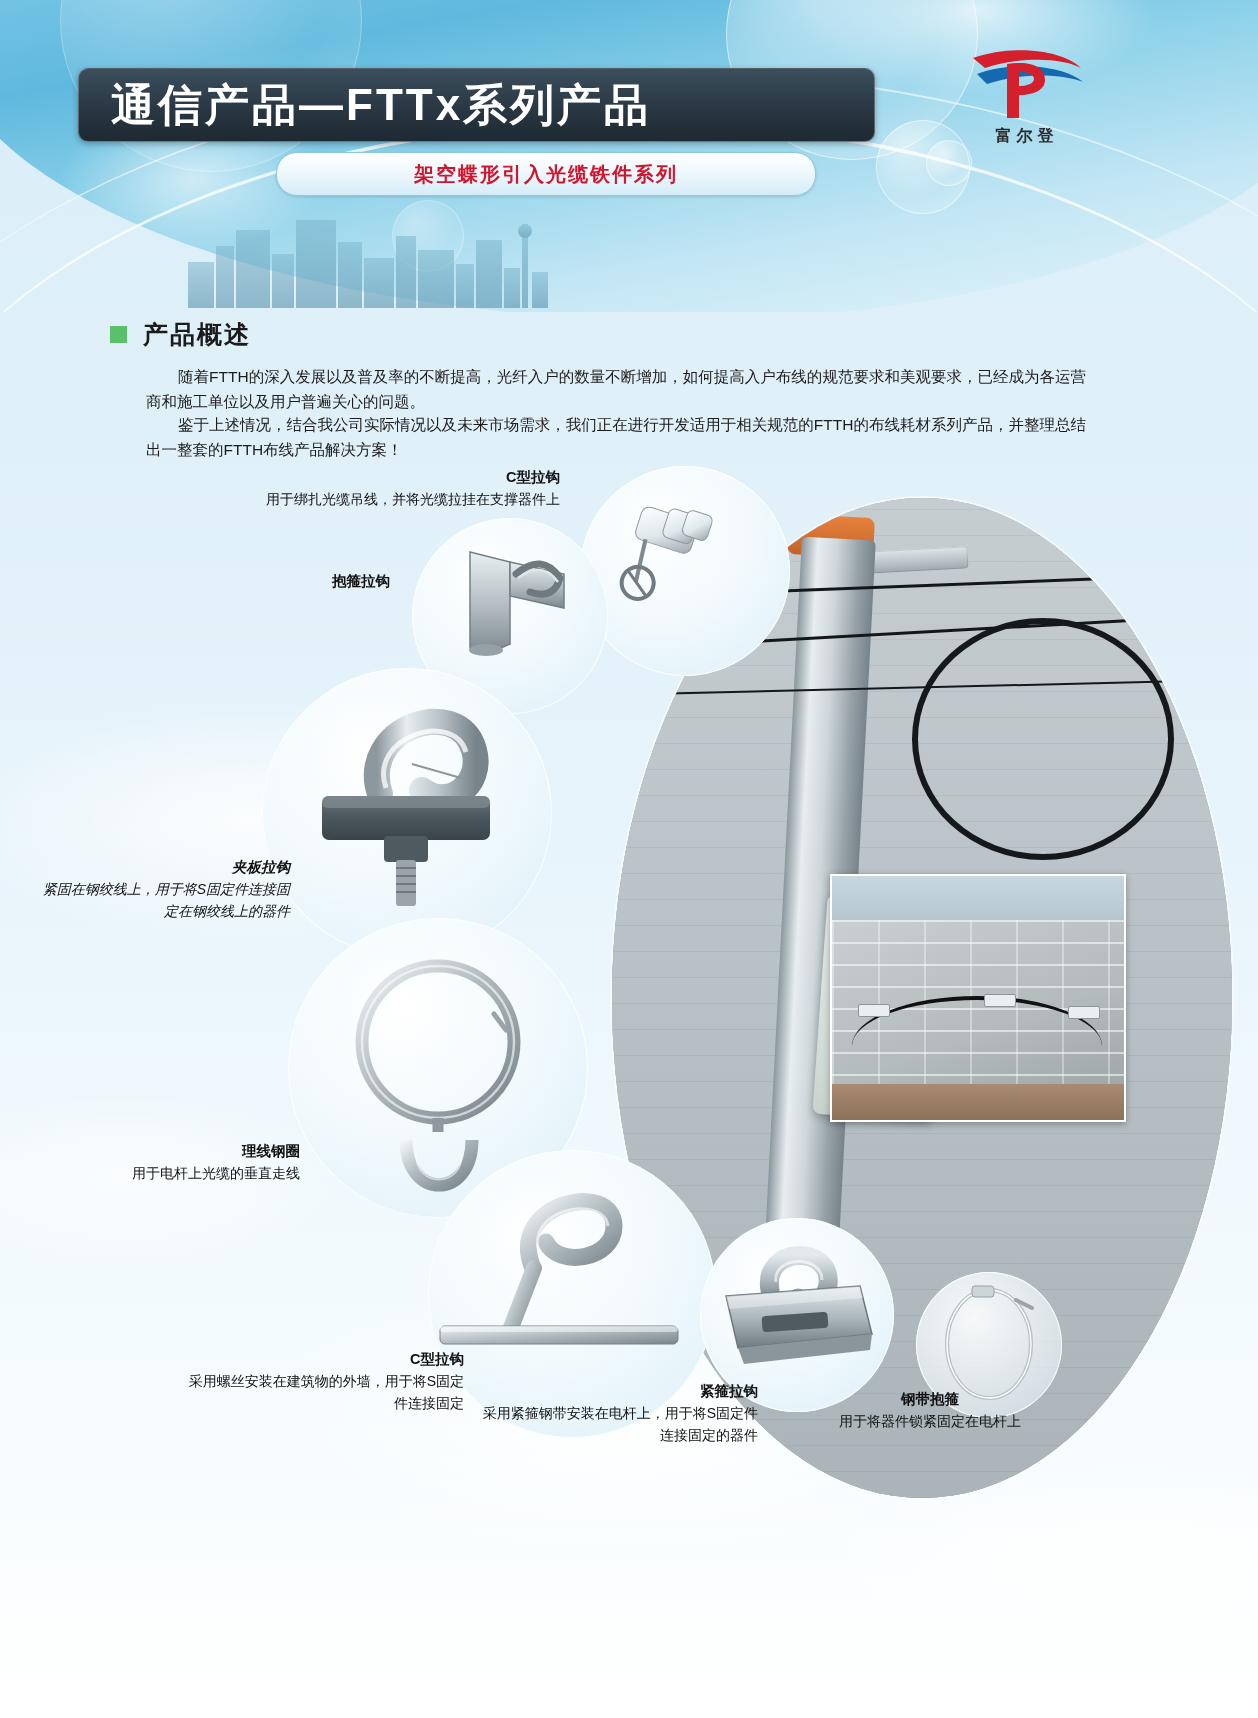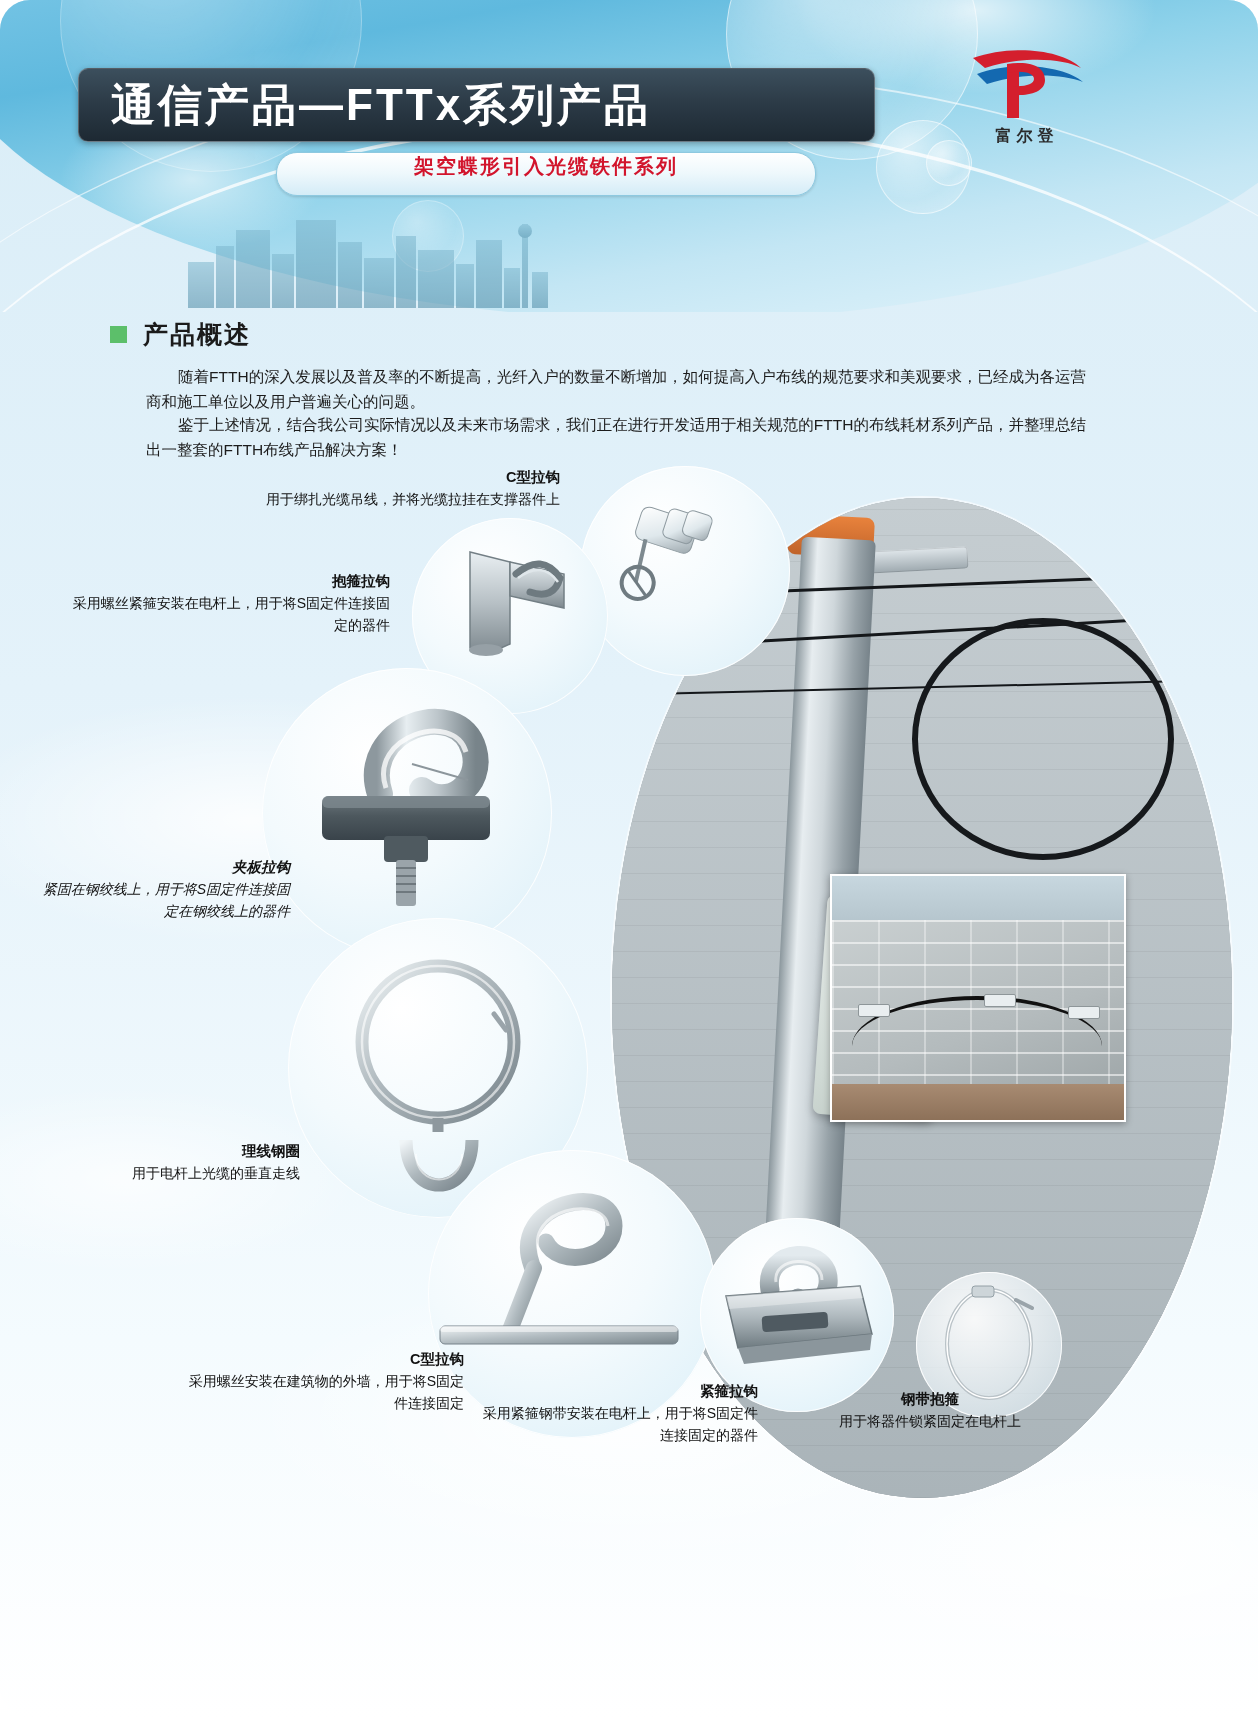--- a/index.html
+++ b/index.html
@@ -9,21 +9,20 @@
   }
   body {
     font-family: "Liberation Sans", "DejaVu Sans", sans-serif;
   }
   .page {
     position: relative;
     width: 1258px;
     height: 1718px;
     overflow: hidden;
     background: linear-gradient(180deg, #eaf6fb 0%, #dff0f9 25%, #e8f4fb 55%, #f2f9fd 80%, #ffffff 100%);
-    border-radius: 30px;
   }
 
   
   .sky {
     position: absolute;
     inset: 0;
     background:
       radial-gradient(ellipse 500px 200px at 20% 820px, rgba(255,255,255,0.85), rgba(255,255,255,0) 62%),
       radial-gradient(ellipse 420px 160px at 78% 980px, rgba(255,255,255,0.8), rgba(255,255,255,0) 62%),
       radial-gradient(ellipse 600px 230px at 50% 1420px, rgba(255,255,255,0.85), rgba(255,255,255,0) 64%),
@@ -114,20 +113,21 @@
   }
   .subtitle-plate {
     position: absolute;
     left: 276px; top: 152px;
     width: 538px; height: 42px;
     border-radius: 21px;
     background: linear-gradient(180deg, #ffffff 0%, #eef8fc 48%, #d4ecf7 100%);
     border: 1px solid #8ec9e0;
     box-shadow: 0 1px 3px rgba(0,0,0,0.15);
     display: flex;
+    align-items: center;
     justify-content: center;
   }
   .subtitle-plate span {
     color: #d2142c;
     font-size: 20px;
     font-weight: bold;
     letter-spacing: 2px;
   }
 
   
@@ -450,21 +450,20 @@
         <path d="M18 0 L58 10 L58 92 L36 102 L18 96 Z" fill="url(#g2)" stroke="#737f85" stroke-width="1.5"></path>
         <path d="M58 10 L112 22 L112 56 L58 44 Z" fill="url(#g2)" stroke="#737f85" stroke-width="1.5"></path>
         <path d="M64 22 q26 -22 44 4 q-6 22 -30 14" fill="none" stroke="#6e7a80" stroke-width="7" stroke-linecap="round"></path>
         <path d="M66 26 q24 -18 40 4" fill="none" stroke="#dfe6ea" stroke-width="2.5"></path>
         <ellipse cx="34" cy="98" rx="17" ry="6" fill="#96a0a6"></ellipse>
       </g>
     </svg>
   </div>
   <div class="cap" style="left:60px; top:570px; width:330px; text-align:right;">
     <div class="t">抱箍拉钩</div>
-    <div>采用螺丝紧箍安装在电杆上，用于将S固定件连接固定的器件</div>
   </div>
 
   <div class="prod" style="left:262px; top:668px; width:290px; height:290px;">
     <svg viewBox="0 0 290 290" width="290" height="290">
       <defs>
         <linearGradient id="g3" x1="0" y1="0" x2="1" y2="0">
           <stop offset="0%" stop-color="#8d989e"></stop>
             <stop offset="30%" stop-color="#e7eef1"></stop>
             <stop offset="62%" stop-color="#bcc5ca"></stop>
             <stop offset="100%" stop-color="#78848a"></stop>

